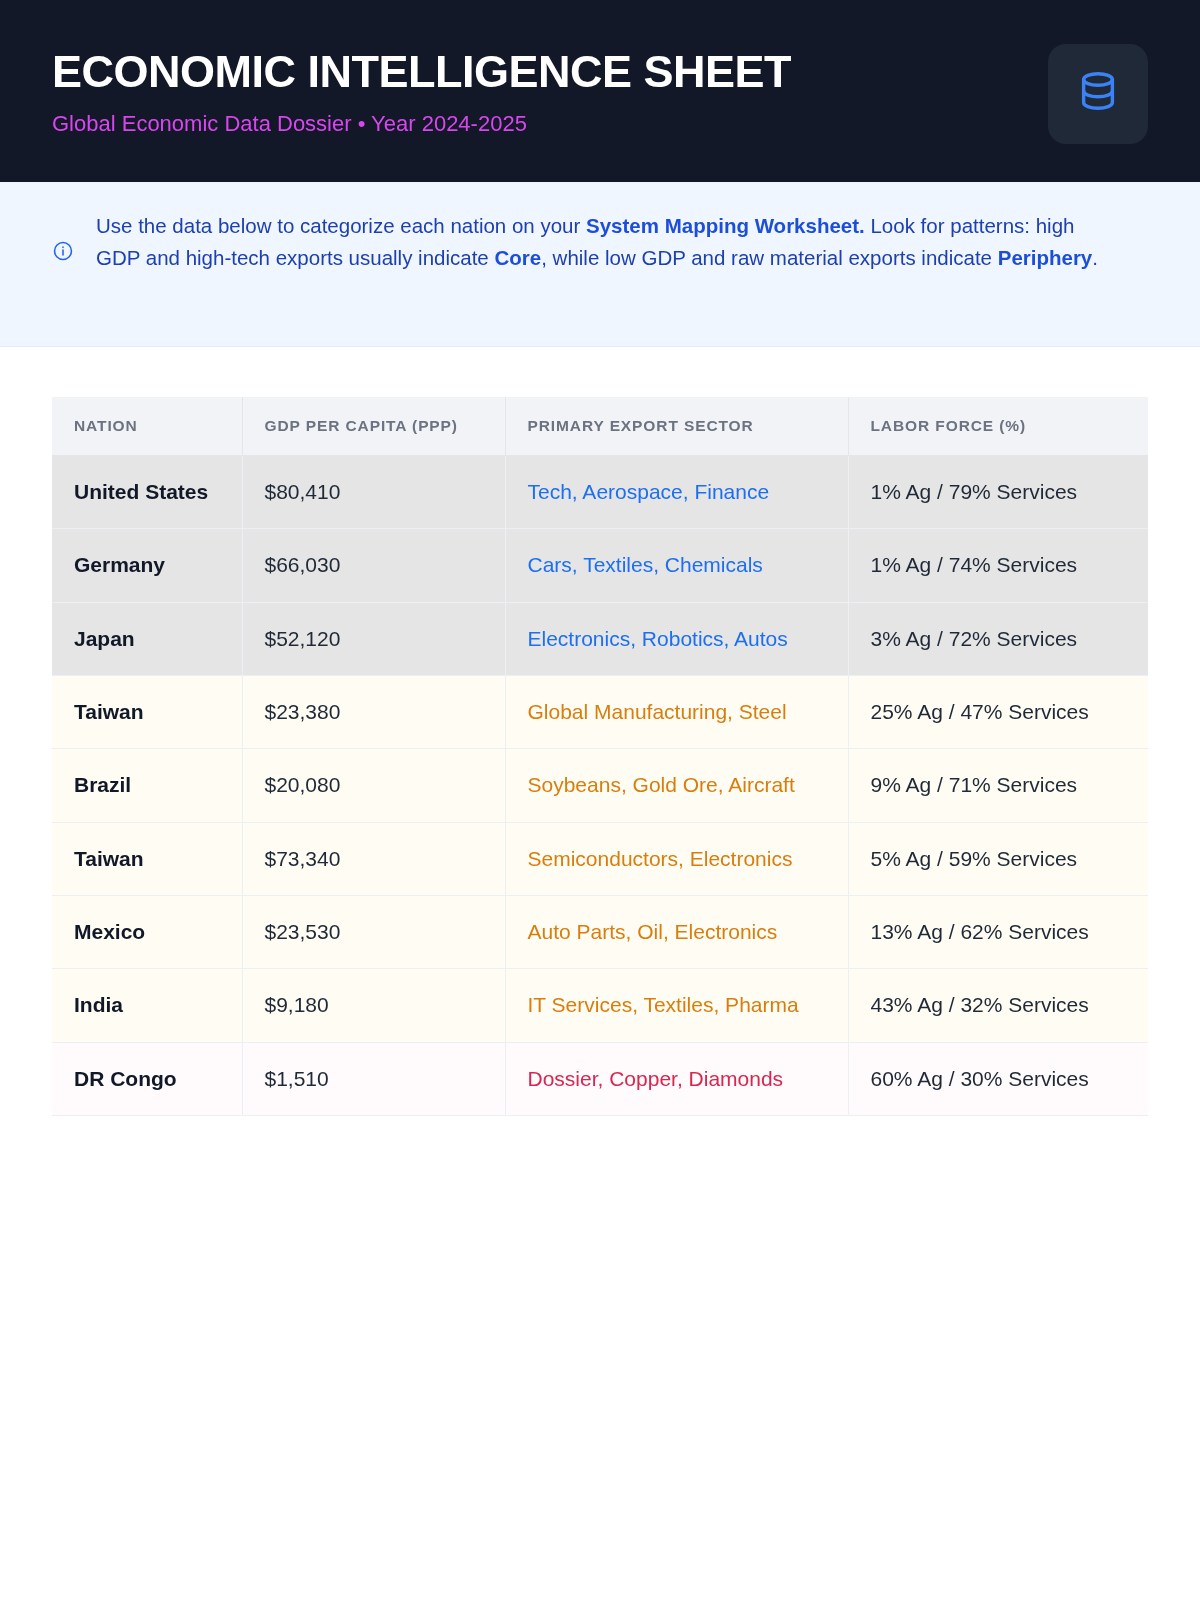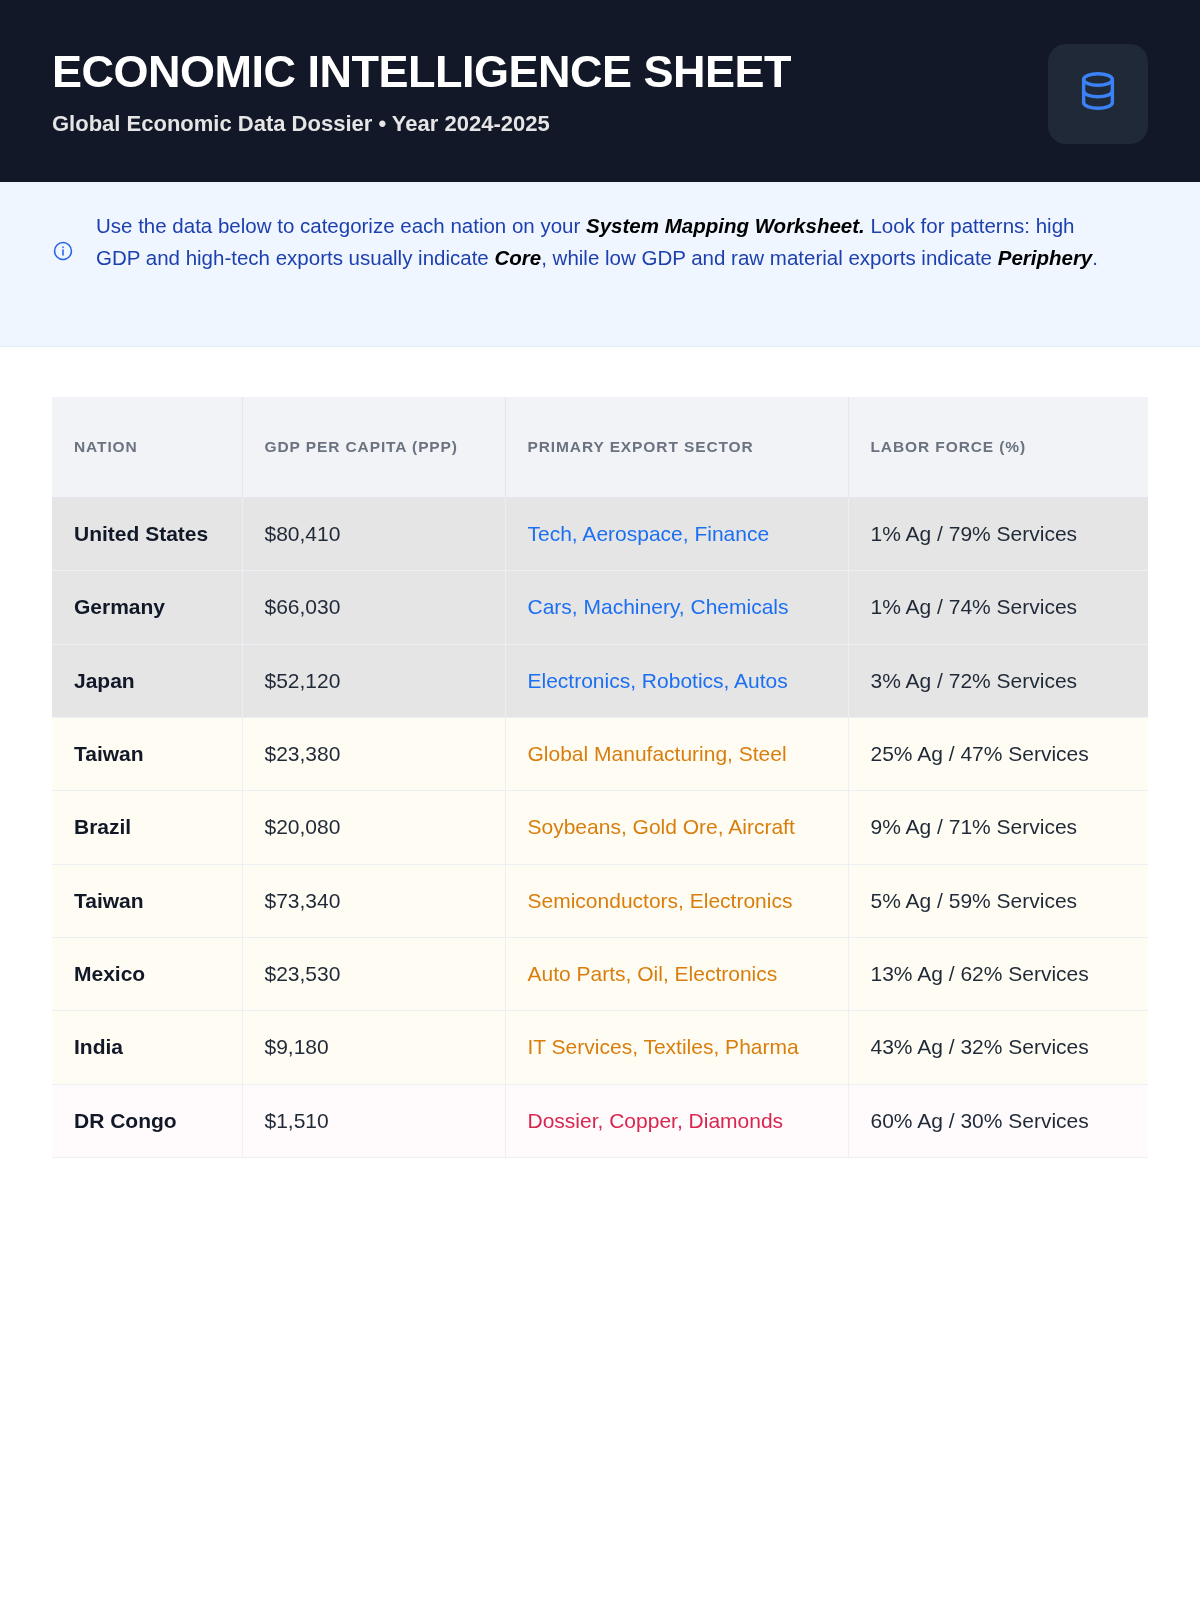--- a/index.html
+++ b/index.html
@@ -25,25 +25,24 @@
   .header-title {
     color: #ffffff;
     font-size: 45px;
     font-weight: bold;
     letter-spacing: -0.5px;
     line-height: 1.05;
     margin: 0 0 16px 0;
     font-stretch: condensed;
   }
   .header-sub {
-    color: #e5e5e5;
+    color: #d946ef;
     font-size: 22px;
     line-height: 1.2;
     margin: 0;
-    font-weight: bold;
   }
   .header-badge {
     width: 100px;
     height: 100px;
     border-radius: 18px;
     background: #1f2937;
     display: flex;
     align-items: center;
     justify-content: center;
     flex: 0 0 auto;
@@ -63,38 +62,38 @@
     flex: 0 0 auto;
     margin-top: 30px;
     color: #2563eb;
   }
   .callout-text {
     color: #1e40af;
     font-size: 20.5px;
     line-height: 1.58;
     max-width: 1020px;
   }
-  .callout-text b { font-weight: bold; color: #000000; font-style: italic; }
+  .callout-text b { font-weight: bold; color: #1d4ed8; }
 
   
   .table-wrap { padding: 50px 52px 0 52px; }
   table {
     width: 100%;
     border-collapse: collapse;
     table-layout: fixed;
   }
   thead th {
     background: #f1f3f7;
     color: #6b7280;
     font-size: 15.5px;
     font-weight: bold;
     letter-spacing: 0.9px;
     text-transform: uppercase;
     text-align: left;
-    padding: 41px 22px;
+    padding: 20px 22px;
     vertical-align: middle;
     border-bottom: 1px solid #e3e6ec;
     border-right: 1px solid #e3e6ec;
   }
   thead th:last-child { border-right: none; }
 
   tbody td {
     padding: 22px 22px;
     font-size: 21px;
     border-bottom: 1px solid #eceff4;
@@ -169,21 +168,21 @@
     <tbody id="table-body">
         <tr class="tier-core">
           <td class="nation">United States</td>
           <td class="gdp">$80,410</td>
           <td class="sector">Tech, Aerospace, Finance</td>
           <td class="labor">1% Ag / 79% Services</td>
         </tr>
         <tr class="tier-core">
           <td class="nation">Germany</td>
           <td class="gdp">$66,030</td>
-          <td class="sector">Cars, Machinery, Chemicals</td>
+          <td class="sector">Cars, Textiles, Chemicals</td>
           <td class="labor">1% Ag / 74% Services</td>
         </tr>
         <tr class="tier-core">
           <td class="nation">Japan</td>
           <td class="gdp">$52,120</td>
           <td class="sector">Electronics, Robotics, Autos</td>
           <td class="labor">3% Ag / 72% Services</td>
         </tr>
         <tr class="tier-semi">
           <td class="nation">Taiwan</td>

